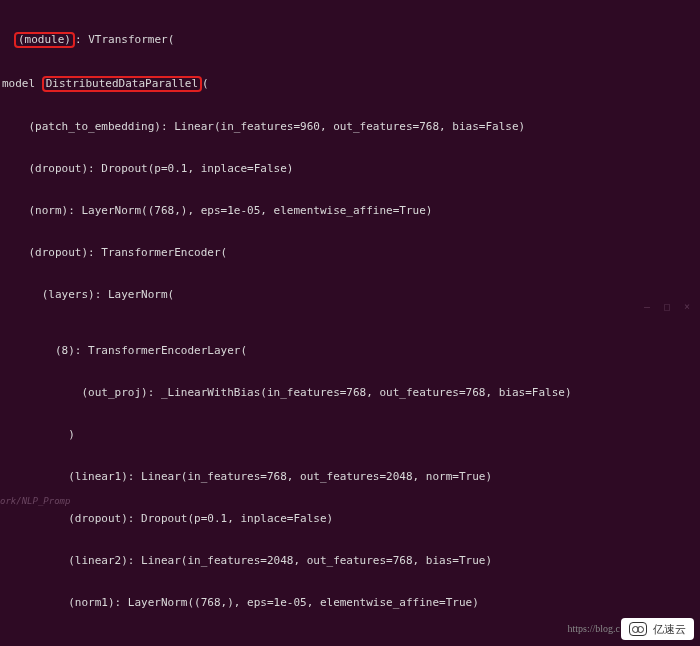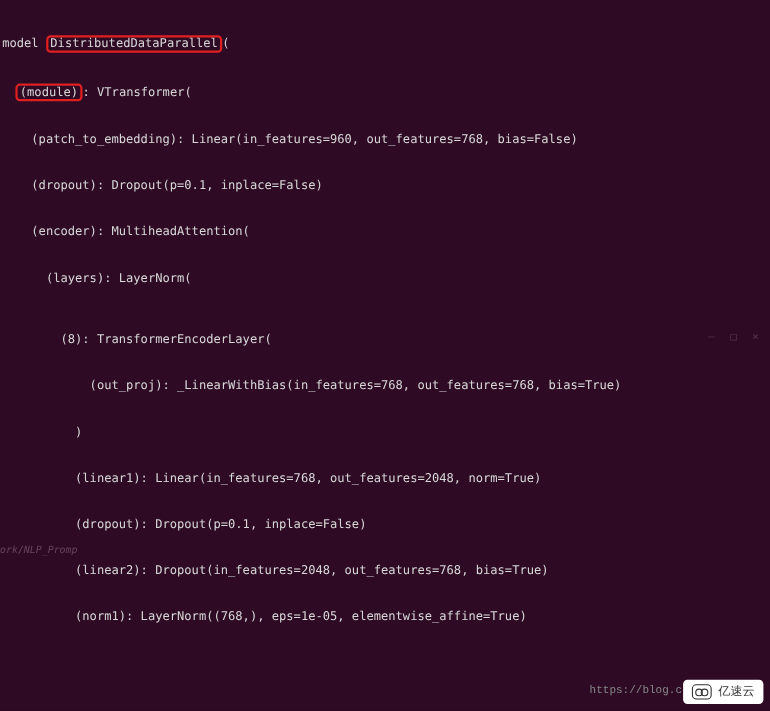--- a/index.html
+++ b/index.html
@@ -57,21 +57,21 @@
       top: 3px;
     }
     .watermark .logo::before { left: 2px; }
     .watermark .logo::after { right: 2px; }
     .blog-url {
       position: absolute;
       right: 80px;
       bottom: 10px;
       color: #888;
       font-size: 10px;
-      font-family: Liberation Mono, monospace;
+      font-family: Liberation Serif, serif;
     }
     .right-dim {
       position: absolute;
       right: 6px;
       top: 300px;
       color: #5a3550;
       font-size: 10px;
       letter-spacing: 4px;
     }
     .left-dim {
@@ -80,33 +80,34 @@
       top: 494px;
       color: #6a4560;
       font-size: 9px;
       font-style: italic;
     }
   </style>
 </head>
 <body>
 
 <div class="term">
+  <span class="line"><span class="hl-box module">(module)</span><span>: VTransformer(</span></span>
   <span class="line"><span>model </span><span class="hl-box">DistributedDataParallel</span>(</span>
-  <span class="line"><span class="hl-box module">(module)</span><span>: VTransformer(</span></span>
   <span class="line">    (patch_to_embedding): Linear(in_features=960, out_features=768, bias=False)</span>
   <span class="line">    (dropout): Dropout(p=0.1, inplace=False)</span>
-  <span class="line">    (encoder): MultiheadAttention(</span>
+  <span class="line">    (norm): LayerNorm((768,), eps=1e-05, elementwise_affine=True)</span>
+  <span class="line">    (dropout): TransformerEncoder(</span>
   <span class="line">      (layers): LayerNorm(</span>
 
   <span class="line">        (8): TransformerEncoderLayer(</span>
-  <span class="line">            (out_proj): _LinearWithBias(in_features=768, out_features=768, bias=True)</span>
+  <span class="line">            (out_proj): _LinearWithBias(in_features=768, out_features=768, bias=False)</span>
   <span class="line">          )</span>
   <span class="line">          (linear1): Linear(in_features=768, out_features=2048, norm=True)</span>
   <span class="line">          (dropout): Dropout(p=0.1, inplace=False)</span>
-  <span class="line">          (linear2): Dropout(in_features=2048, out_features=768, bias=True)</span>
+  <span class="line">          (linear2): Linear(in_features=2048, out_features=768, bias=True)</span>
   <span class="line">          (norm1): LayerNorm((768,), eps=1e-05, elementwise_affine=True)</span>
   
   
   
   
 
   
   
   
   

